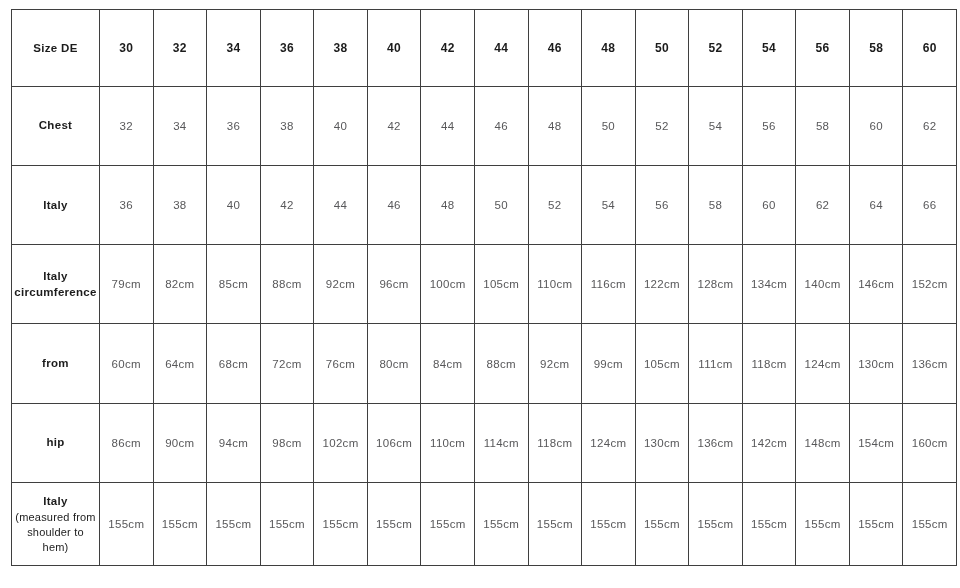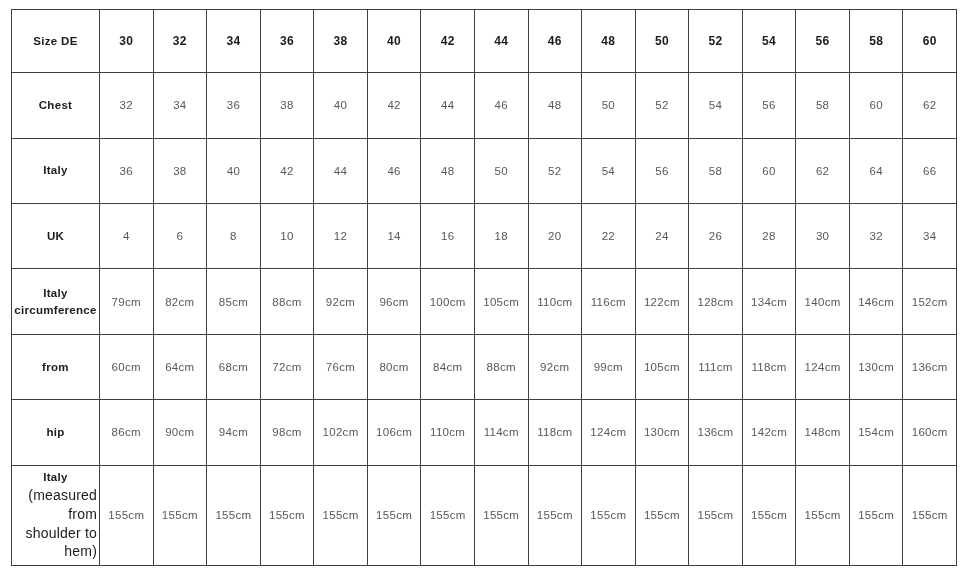--- a/index.html
+++ b/index.html
@@ -43,25 +43,24 @@
     color: #1c1c1c;
     font-size: 12px;
   }
   td.value-cell {
     font-weight: normal;
     color: #58585a;
     font-size: 11.5px;
   }
   .lbl-sub {
     font-weight: normal;
-    font-size: 14px;
+    font-size: 11px;
     color: #1c1c1c;
     line-height: 1.35;
     letter-spacing: 0.2px;
-    text-align: right;
   }
 </style>
 </head>
 <body>
 
 <div class="page-wrap">
   <table class="size-chart">
     <colgroup>
         <col class="label-col">
         <col>
@@ -138,41 +137,20 @@
           <td class="value-cell">54</td>
           <td class="value-cell">56</td>
           <td class="value-cell">58</td>
           <td class="value-cell">60</td>
           <td class="value-cell">62</td>
           <td class="value-cell">64</td>
           <td class="value-cell">66</td>
         </tr>
         <tr class="data-row">
           <td class="label-cell">
-            <div>UK</div>
-          </td>
-          <td class="value-cell">4</td>
-          <td class="value-cell">6</td>
-          <td class="value-cell">8</td>
-          <td class="value-cell">10</td>
-          <td class="value-cell">12</td>
-          <td class="value-cell">14</td>
-          <td class="value-cell">16</td>
-          <td class="value-cell">18</td>
-          <td class="value-cell">20</td>
-          <td class="value-cell">22</td>
-          <td class="value-cell">24</td>
-          <td class="value-cell">26</td>
-          <td class="value-cell">28</td>
-          <td class="value-cell">30</td>
-          <td class="value-cell">32</td>
-          <td class="value-cell">34</td>
-        </tr>
-        <tr class="data-row">
-          <td class="label-cell">
             <div>Italy circumference</div>
           </td>
           <td class="value-cell">79cm</td>
           <td class="value-cell">82cm</td>
           <td class="value-cell">85cm</td>
           <td class="value-cell">88cm</td>
           <td class="value-cell">92cm</td>
           <td class="value-cell">96cm</td>
           <td class="value-cell">100cm</td>
           <td class="value-cell">105cm</td>

